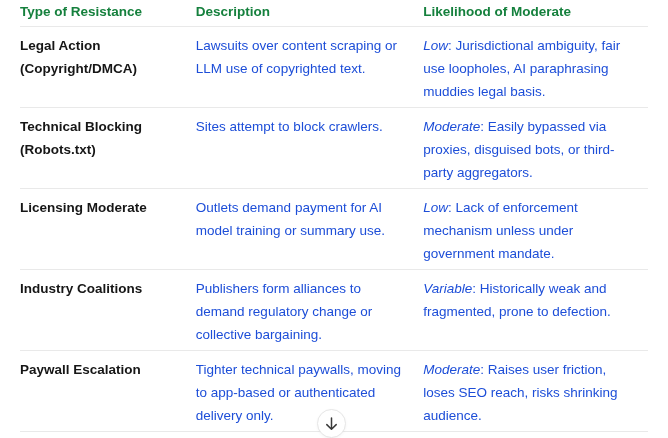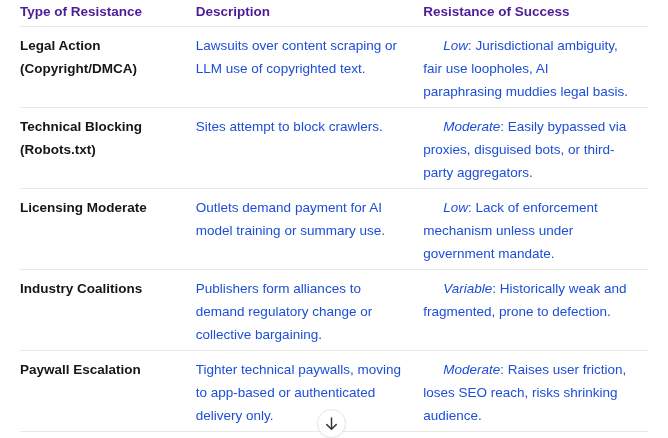--- a/index.html
+++ b/index.html
@@ -26,34 +26,34 @@
     table-layout: fixed;
   }
   col.c1 { width: 28%; }
   col.c2 { width: 36.2%; }
   col.c3 { width: 35.8%; }
   th {
     text-align: left;
     font-size: 13.5px;
     line-height: 23px;
     font-weight: 700;
-    color: #4c1d95;
+    color: #15803d;
     padding: 0 18px 3px 0;
     border-bottom: 1px solid #e9e9e9;
   }
   td {
     font-size: 13.5px;
     line-height: 23px;
     vertical-align: top;
     padding: 7px 18px 4px 0;
     border-bottom: 1px solid #e9e9e9;
     color: #1d4ed8;
   }
   td.type-cell { font-weight: 700; color: #161616; }
-  td .likelihood-term { font-weight: 400; margin-left: 20px; }
+  td .likelihood-term { font-weight: 400; }
   .scroll-down-button {
     position: absolute;
     left: 317px;
     top: 409px;
     width: 29px;
     height: 29px;
     border-radius: 50%;
     border: 1px solid #e6e6e6;
     background: #ffffff;
     box-shadow: 0 1px 3px rgba(0,0,0,0.04);
@@ -72,21 +72,21 @@
   <table class="resistance-table">
     <colgroup>
         <col class="c1">
         <col class="c2">
         <col class="c3">
       </colgroup>
     <thead>
       <tr>
         <th>Type of Resistance</th>
         <th>Description</th>
-        <th>Resistance of Success</th>
+        <th>Likelihood of Moderate</th>
       </tr>
     </thead>
     <tbody>
       <tr>
         <td class="type-cell">Legal Action (Copyright/DMCA)</td>
         <td>Lawsuits over content scraping or LLM use of copyrighted text.</td>
         <td><em class="likelihood-term">Low</em><span>: Jurisdictional ambiguity, fair use loopholes, AI paraphrasing muddies legal basis.</span></td>
       </tr>
       <tr>
         <td class="type-cell">Technical Blocking (Robots.txt)</td>

